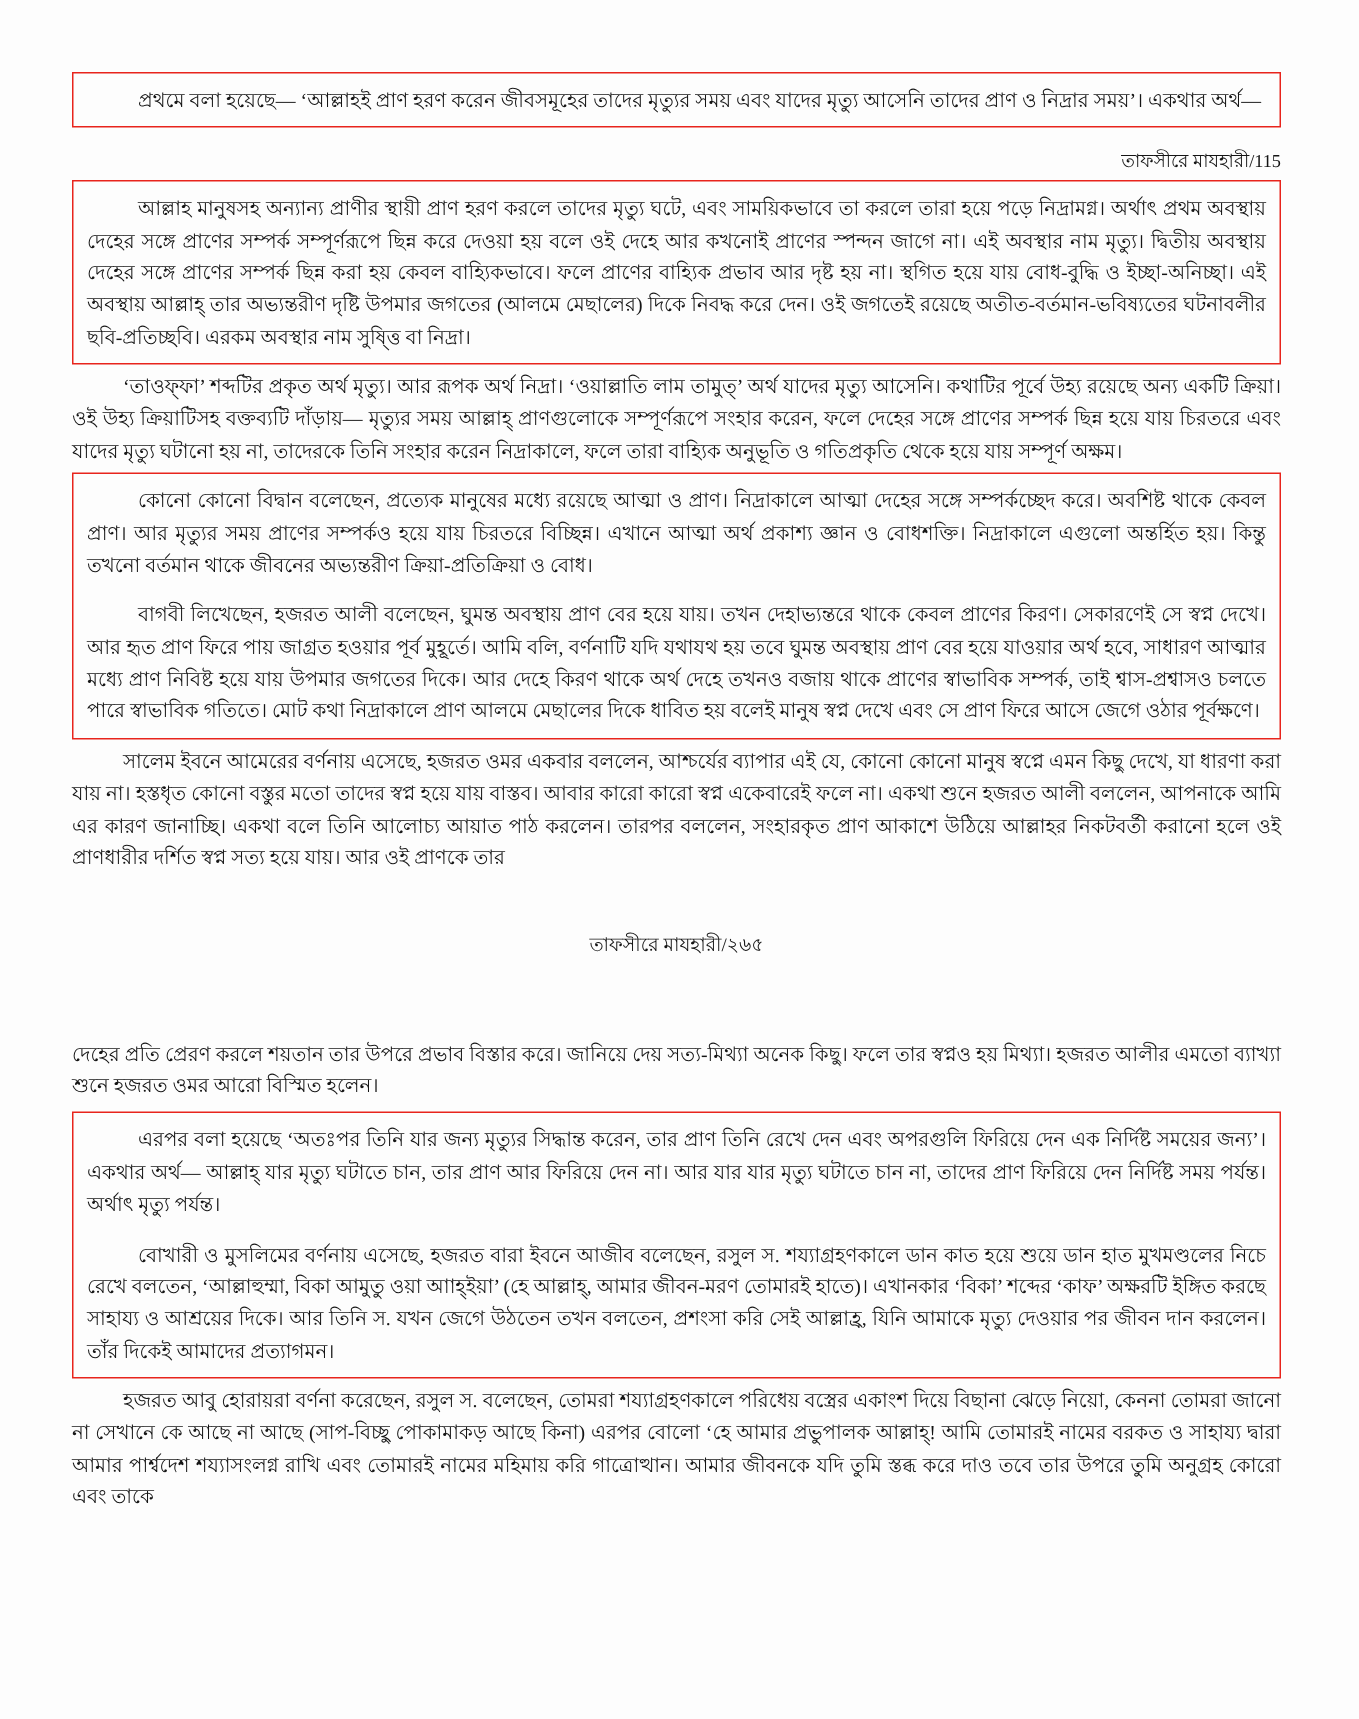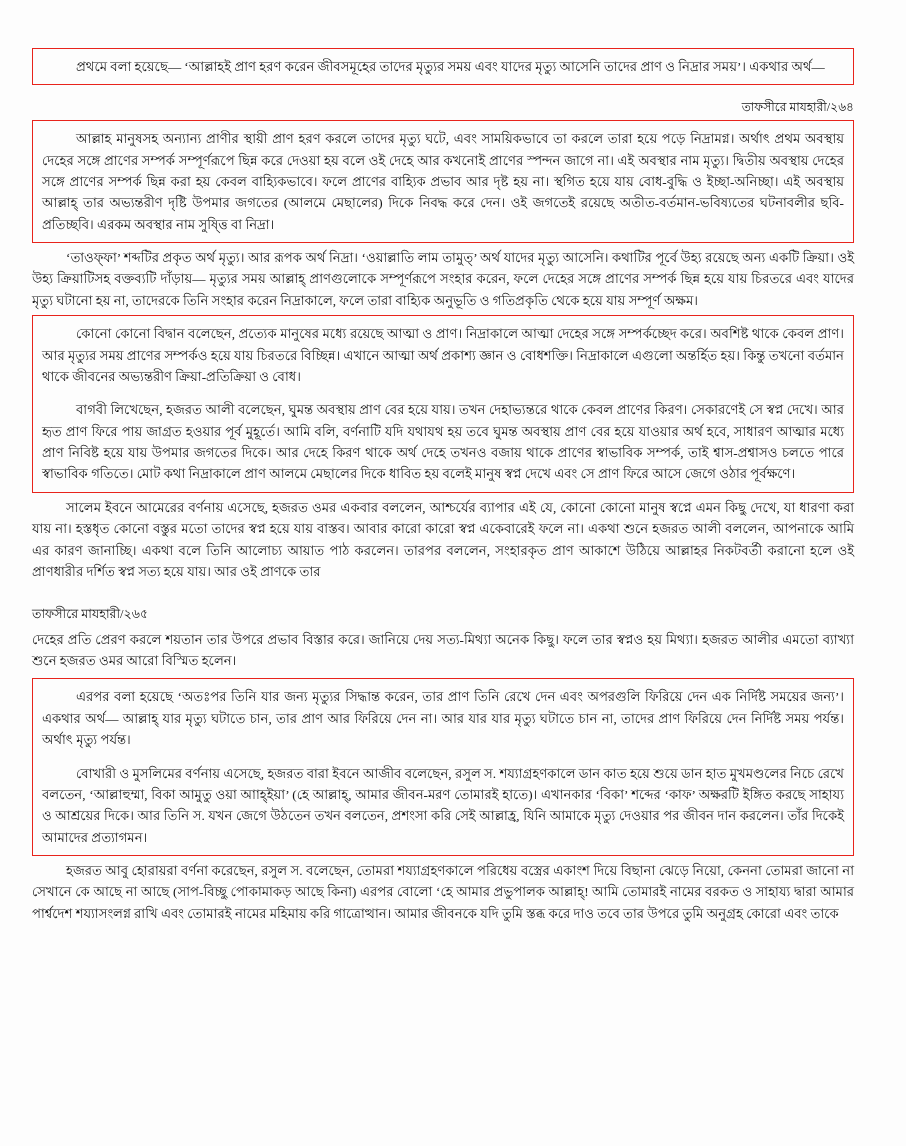--- a/index.html
+++ b/index.html
@@ -9,73 +9,73 @@
   }
   body {
     font-family: "Liberation Serif", "DejaVu Serif", serif;
   }
   .page {
     position: relative;
     width: 906px;
     height: 1146px;
     background: #fdfdfd;
     box-sizing: border-box;
-    padding: 48px 52px 18px 32px;
+    padding: 48px 52px 18px 48px;
     overflow: hidden;
   }
   .doc {
     font-size: 13.2px;
     line-height: 1.62;
     color: #141414;
     text-align: justify;
   }
   p {
     margin: 0;
     text-indent: 34px;
     text-align: justify;
     text-justify: inter-word;
   }
-  p.noindent { text-indent: 0; }
+  p.noindent { text-indent: 0; margin-top: 31px; }
   .box {
     border: 1.3px solid #e8241c;
     padding: 7px 9px 7px 9px;
     margin: 0;
     box-sizing: border-box;
   }
   .gap-sm { height: 7px; }
   .gap-xs { height: 4px; }
   .gap-md { height: 13px; }
   .gap-lg { height: 22px; }
   .ref-right {
     text-align: right;
     font-size: 12.2px;
     text-indent: 0;
     margin: 0 0 2px 0;
   }
   .ref-left {
-    text-align: left;
+    text-align: center;
     font-size: 12.6px;
     text-indent: 0;
-    margin: 0;
+    margin: 16px;
   }
   .box-stack > p + p { margin-top: 12px; }
 </style>
 </head>
 <body>
 
 <div class="page">
   <div class="doc">
 
     <div class="box">
       <p>প্রথমে বলা হয়েছে— ‘আল্লাহই প্রাণ হরণ করেন জীবসমূহের তাদের মৃত্যুর সময়  এবং  যাদের  মৃত্যু  আসেনি  তাদের প্রাণ ও নিদ্রার  সময়’। একথার অর্থ—</p>
     </div>
 
     <div class="gap-md"></div>
 
-    <p class="ref-right">তাফসীরে মাযহারী/২৬৪</p>
+    <p class="ref-right">তাফসীরে মাযহারী/115</p>
 
     <div class="box">
       <p>আল্লাহ মানুষসহ অন্যান্য প্রাণীর স্থায়ী প্রাণ হরণ করলে তাদের মৃত্যু ঘটে, এবং সাময়িকভাবে তা করলে তারা হয়ে পড়ে নিদ্রামগ্ন। অর্থাৎ প্রথম অবস্থায় দেহের সঙ্গে প্রাণের সম্পর্ক সম্পূর্ণরূপে ছিন্ন করে দেওয়া হয় বলে ওই দেহে আর কখনোই প্রাণের স্পন্দন জাগে না।  এই  অবস্থার নাম মৃত্যু।  দ্বিতীয় অবস্থায়  দেহের সঙ্গে  প্রাণের সম্পর্ক ছিন্ন করা হয়  কেবল বাহ্যিকভাবে। ফলে প্রাণের বাহ্যিক প্রভাব আর দৃষ্ট হয় না। স্থগিত হয়ে যায় বোধ-বুদ্ধি ও ইচ্ছা-অনিচ্ছা। এই অবস্থায় আল্লাহ্ তার অভ্যন্তরীণ দৃষ্টি উপমার জগতের (আলমে মেছালের) দিকে নিবদ্ধ করে দেন। ওই জগতেই রয়েছে অতীত-বর্তমান-ভবিষ্যতের ঘটনাবলীর ছবি-প্রতিচ্ছবি। এরকম অবস্থার নাম সুষ্ত্তি বা নিদ্রা।</p>
     </div>
 
     <div class="gap-xs"></div>
 
     <p>‘তাওফ্ফা’ শব্দটির প্রকৃত অর্থ মৃত্যু। আর রূপক অর্থ নিদ্রা। ‘ওয়াল্লাতি লাম তামুত্’ অর্থ যাদের মৃত্যু আসেনি। কথাটির পূর্বে উহ্য রয়েছে অন্য একটি ক্রিয়া।  ওই উহ্য ক্রিয়াটিসহ বক্তব্যটি দাঁড়ায়—  মৃত্যুর সময় আল্লাহ্ প্রাণগুলোকে সম্পূর্ণরূপে সংহার করেন, ফলে দেহের সঙ্গে প্রাণের সম্পর্ক ছিন্ন হয়ে যায় চিরতরে এবং যাদের মৃত্যু ঘটানো হয় না, তাদেরকে তিনি সংহার করেন নিদ্রাকালে, ফলে তারা বাহ্যিক অনুভূতি ও গতিপ্রকৃতি থেকে হয়ে যায় সম্পূর্ণ অক্ষম।</p>
 
     <div class="gap-xs"></div>

